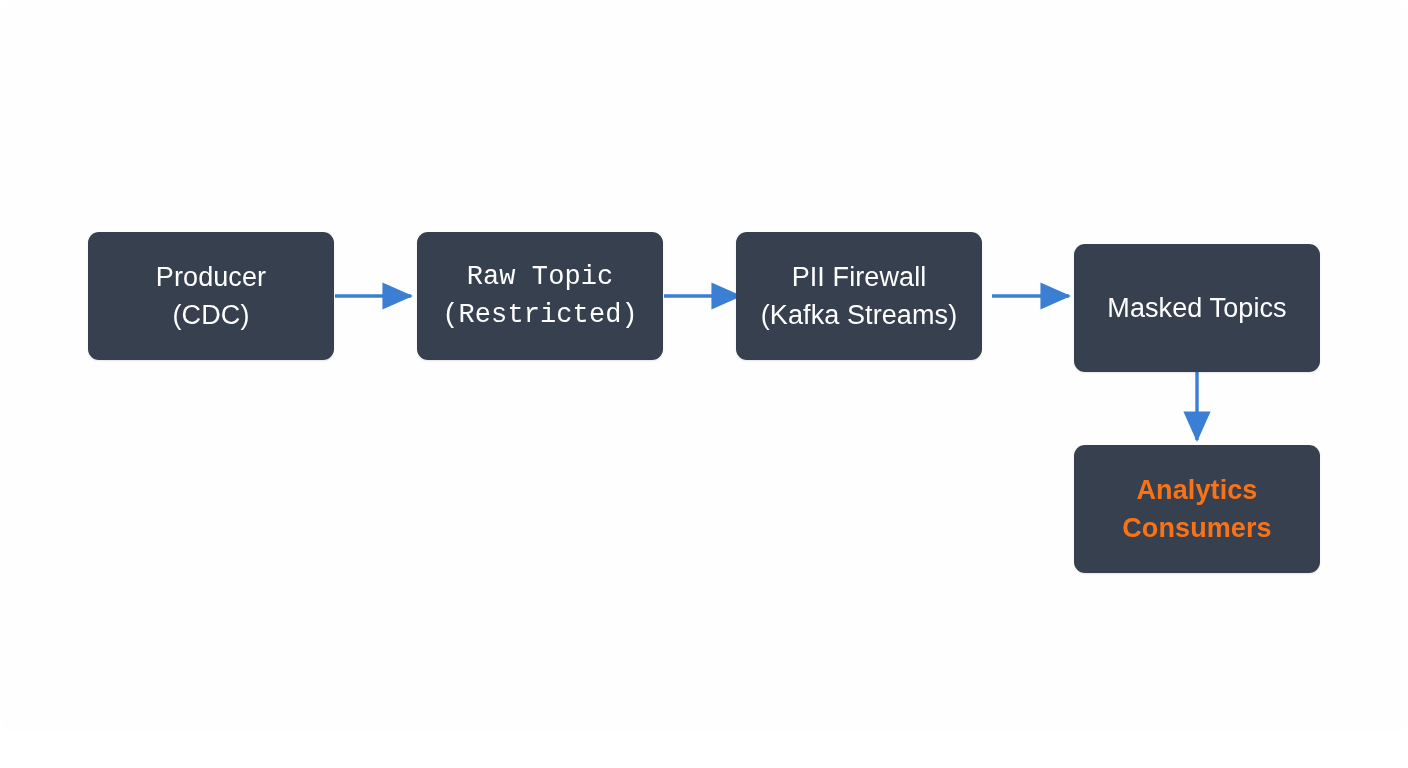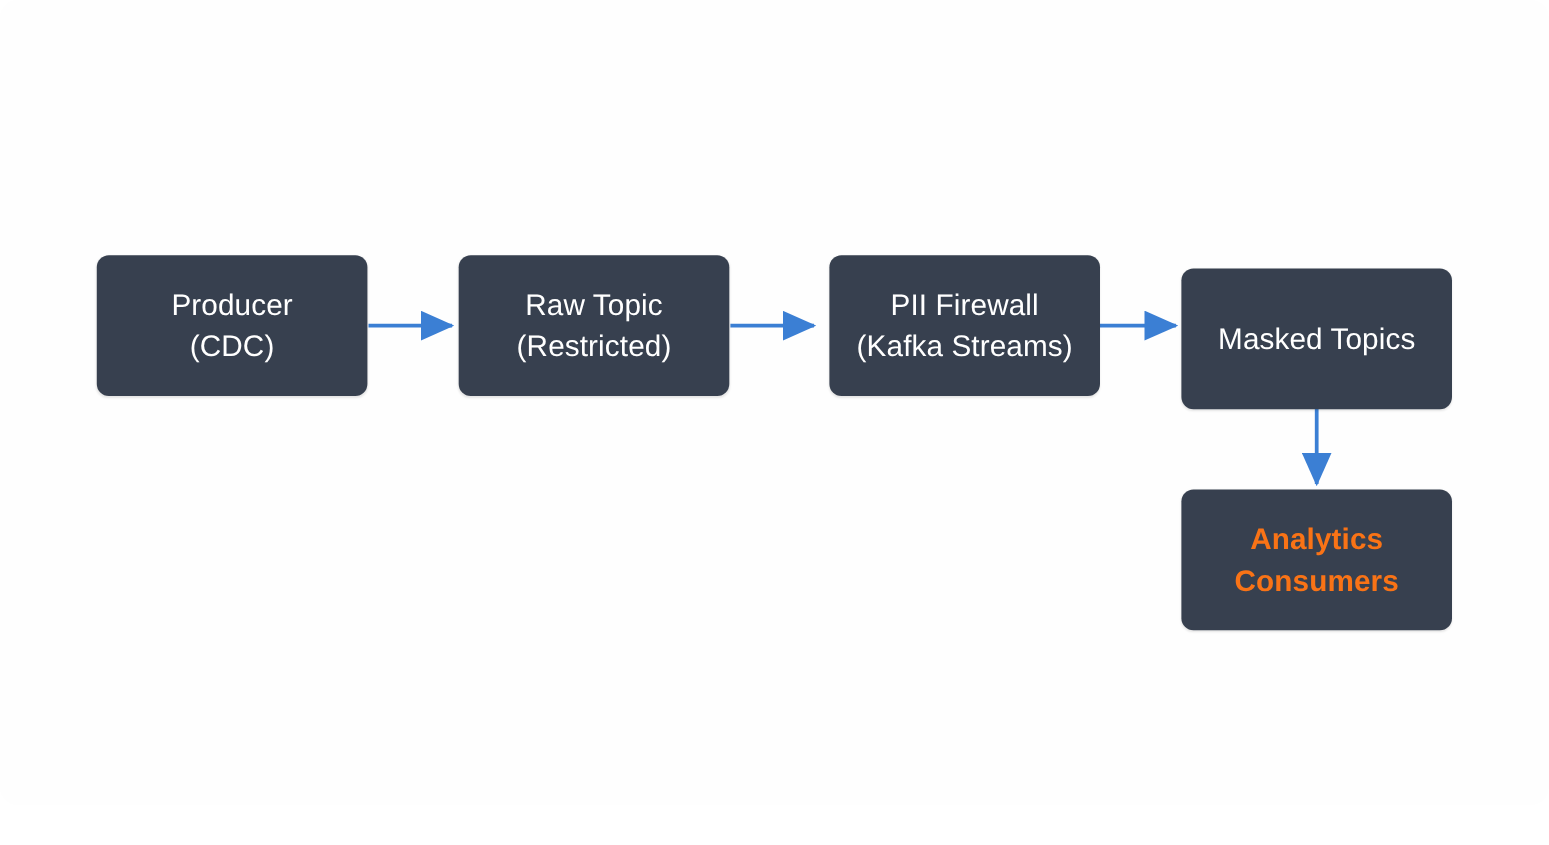--- a/index.html
+++ b/index.html
@@ -71,26 +71,26 @@
     <line x1="992" y1="296" x2="1069" y2="296" stroke="#3b7fd4" stroke-width="3.4" marker-end="url(#arrowhead)"></line>
 
     <line x1="1197" y1="361" x2="1197" y2="440" stroke="#3b7fd4" stroke-width="3.4" marker-end="url(#arrowhead)"></line>
   </svg>
 
   <div class="node" style="left: 88px; top: 232px; width: 246px; height: 128px; background: rgb(55, 64, 79); color: rgb(255, 255, 255);">
     <span class="label">Producer
 (CDC)</span>
   </div>
 
-  <div class="node" style="left: 417px; top: 232px; width: 246px; height: 128px; background: rgb(55, 64, 79); color: rgb(255, 255, 255);">
+  <div class="node" style="left: 417px; top: 232px; width: 246px; height: 128px; background: rgb(55, 64, 79); color: rgb(255, 255, 255); font-family: Liberation Mono, monospace;">
     <span class="label">Raw Topic
 (Restricted)</span>
   </div>
 
-  <div class="node" style="left: 754px; top: 232px; width: 246px; height: 128px; background: rgb(55, 64, 79); color: rgb(255, 255, 255);">
+  <div class="node" style="left: 736px; top: 232px; width: 246px; height: 128px; background: rgb(55, 64, 79); color: rgb(255, 255, 255);">
     <span class="label">PII Firewall
 (Kafka Streams)</span>
   </div>
 
   <div class="node" style="left: 1074px; top: 244px; width: 246px; height: 128px; background: rgb(55, 64, 79); color: rgb(255, 255, 255);">
     <span class="label">Masked Topics</span>
   </div>
 
   <div class="node" style="left: 1074px; top: 445px; width: 246px; height: 128px; background: rgb(55, 64, 79); color: #f97316; font-weight: bold;">
     <span class="label">Analytics

